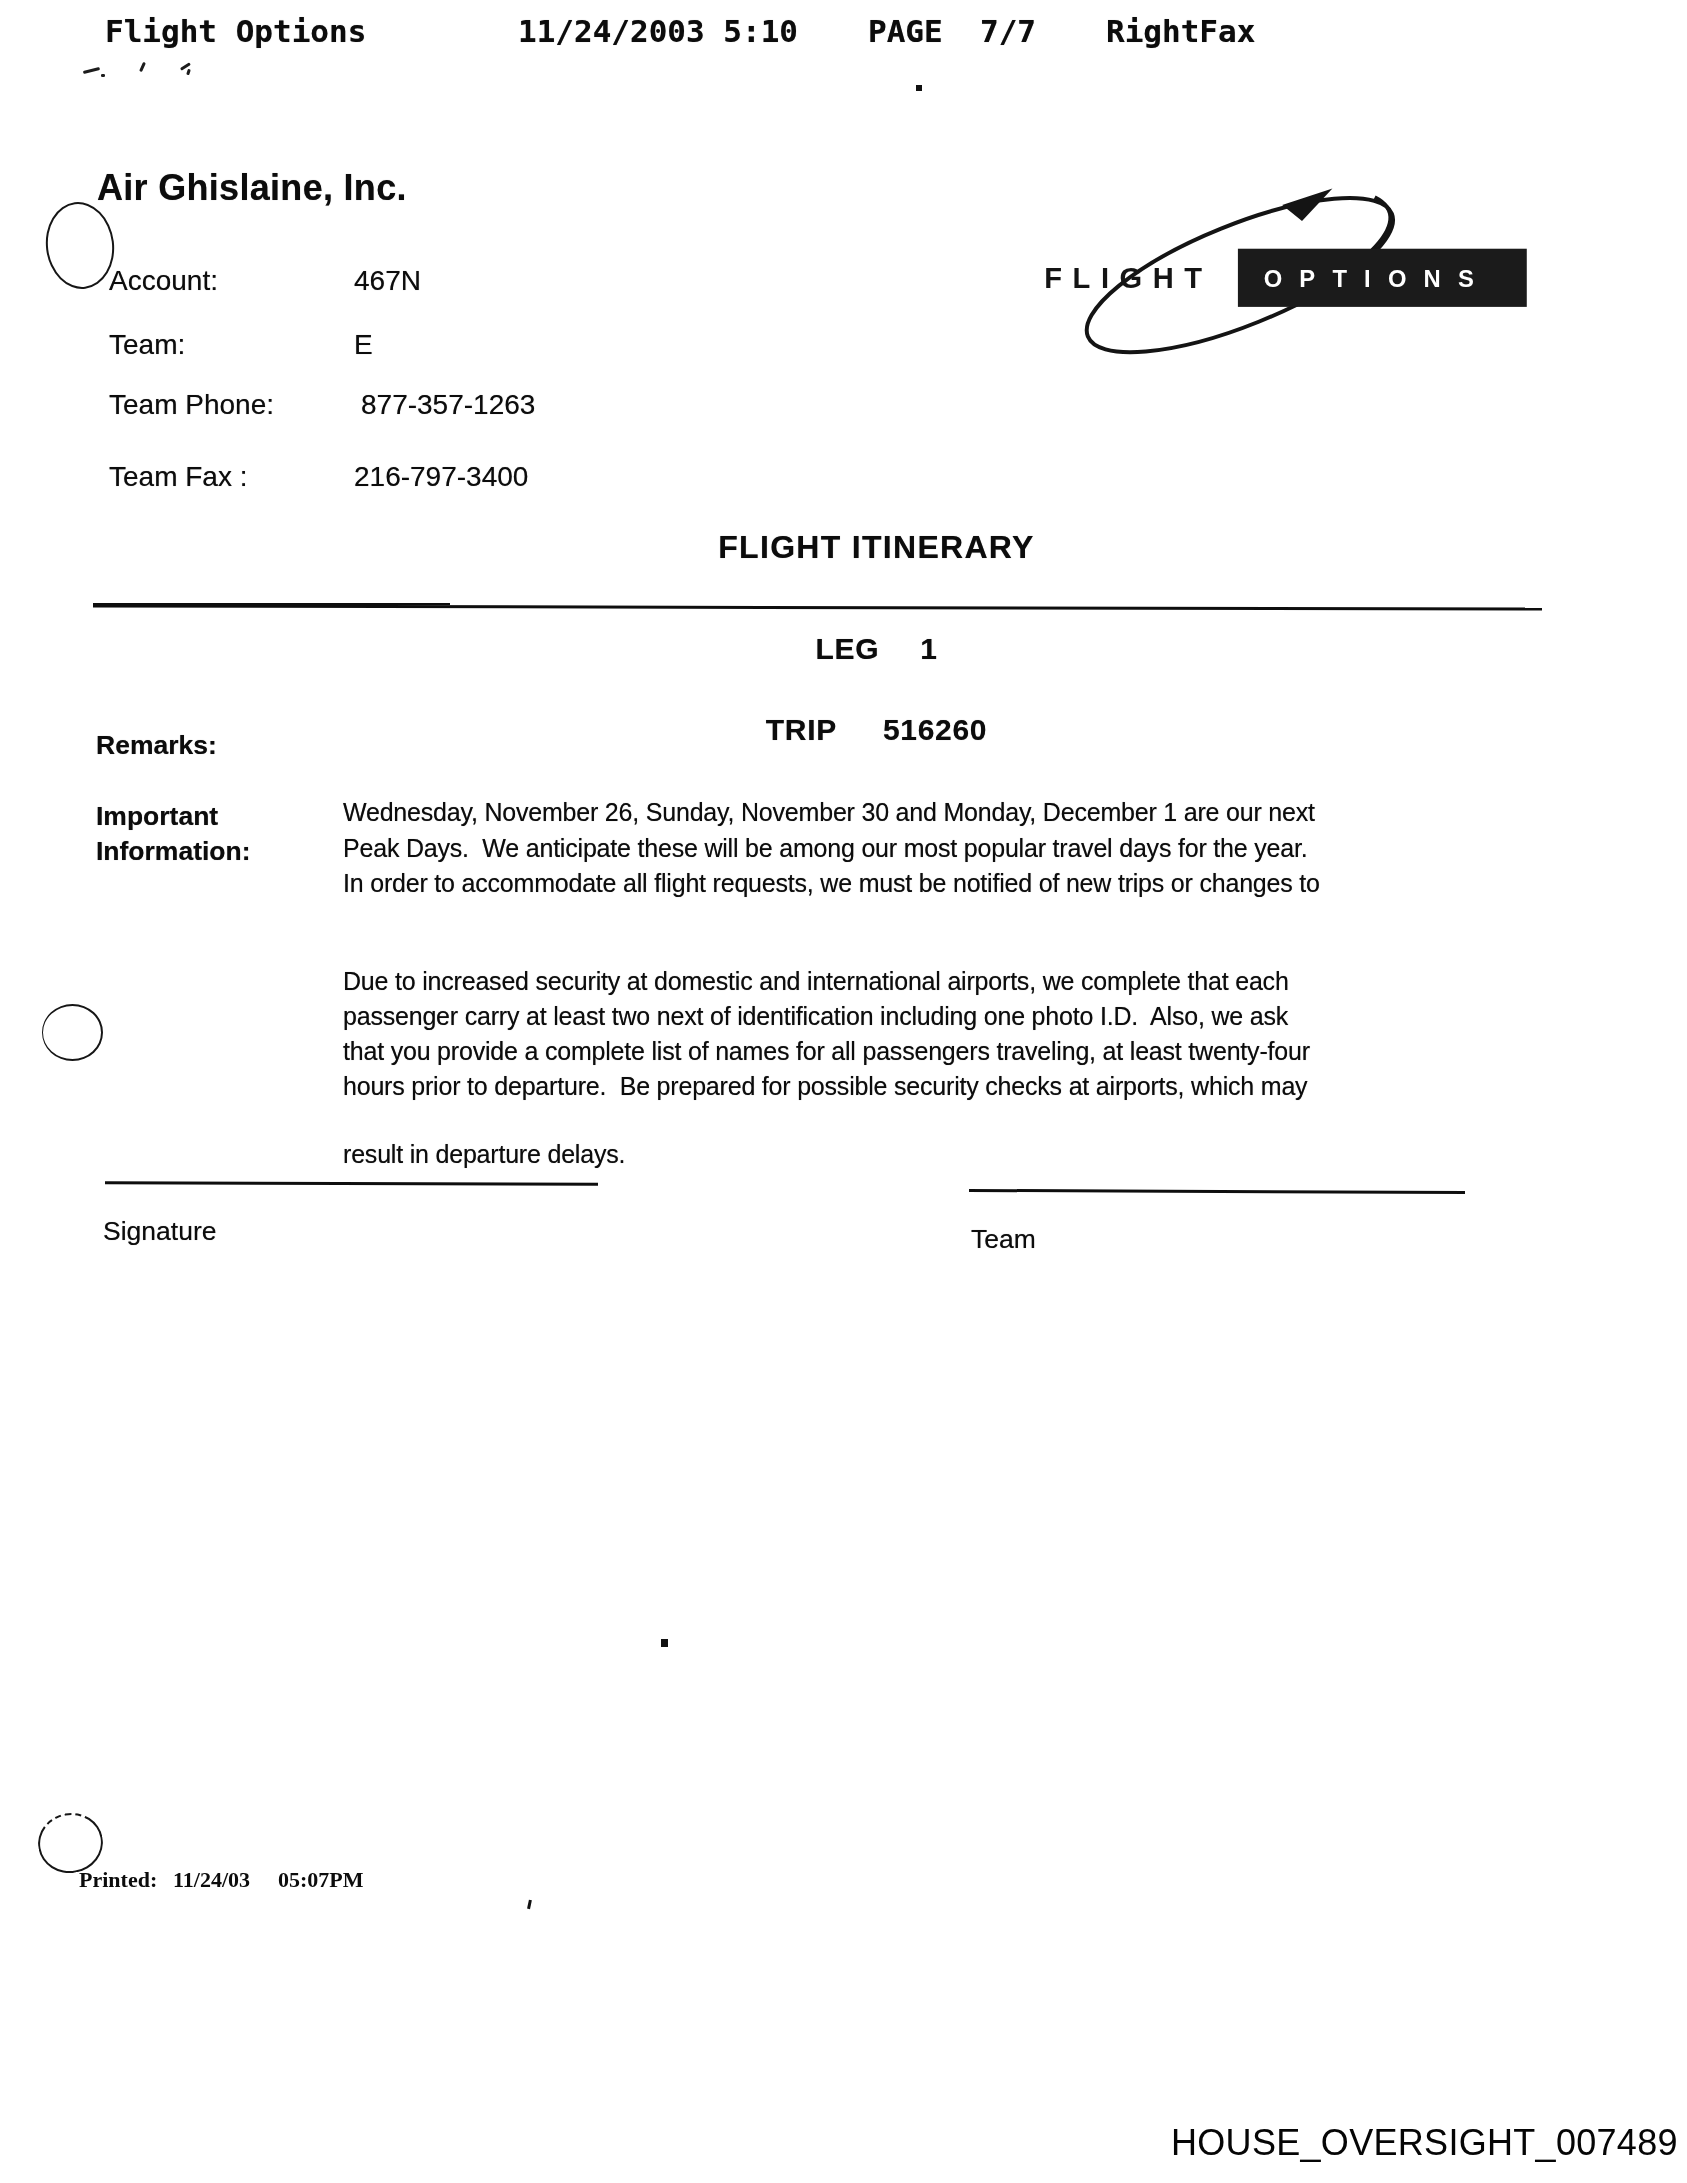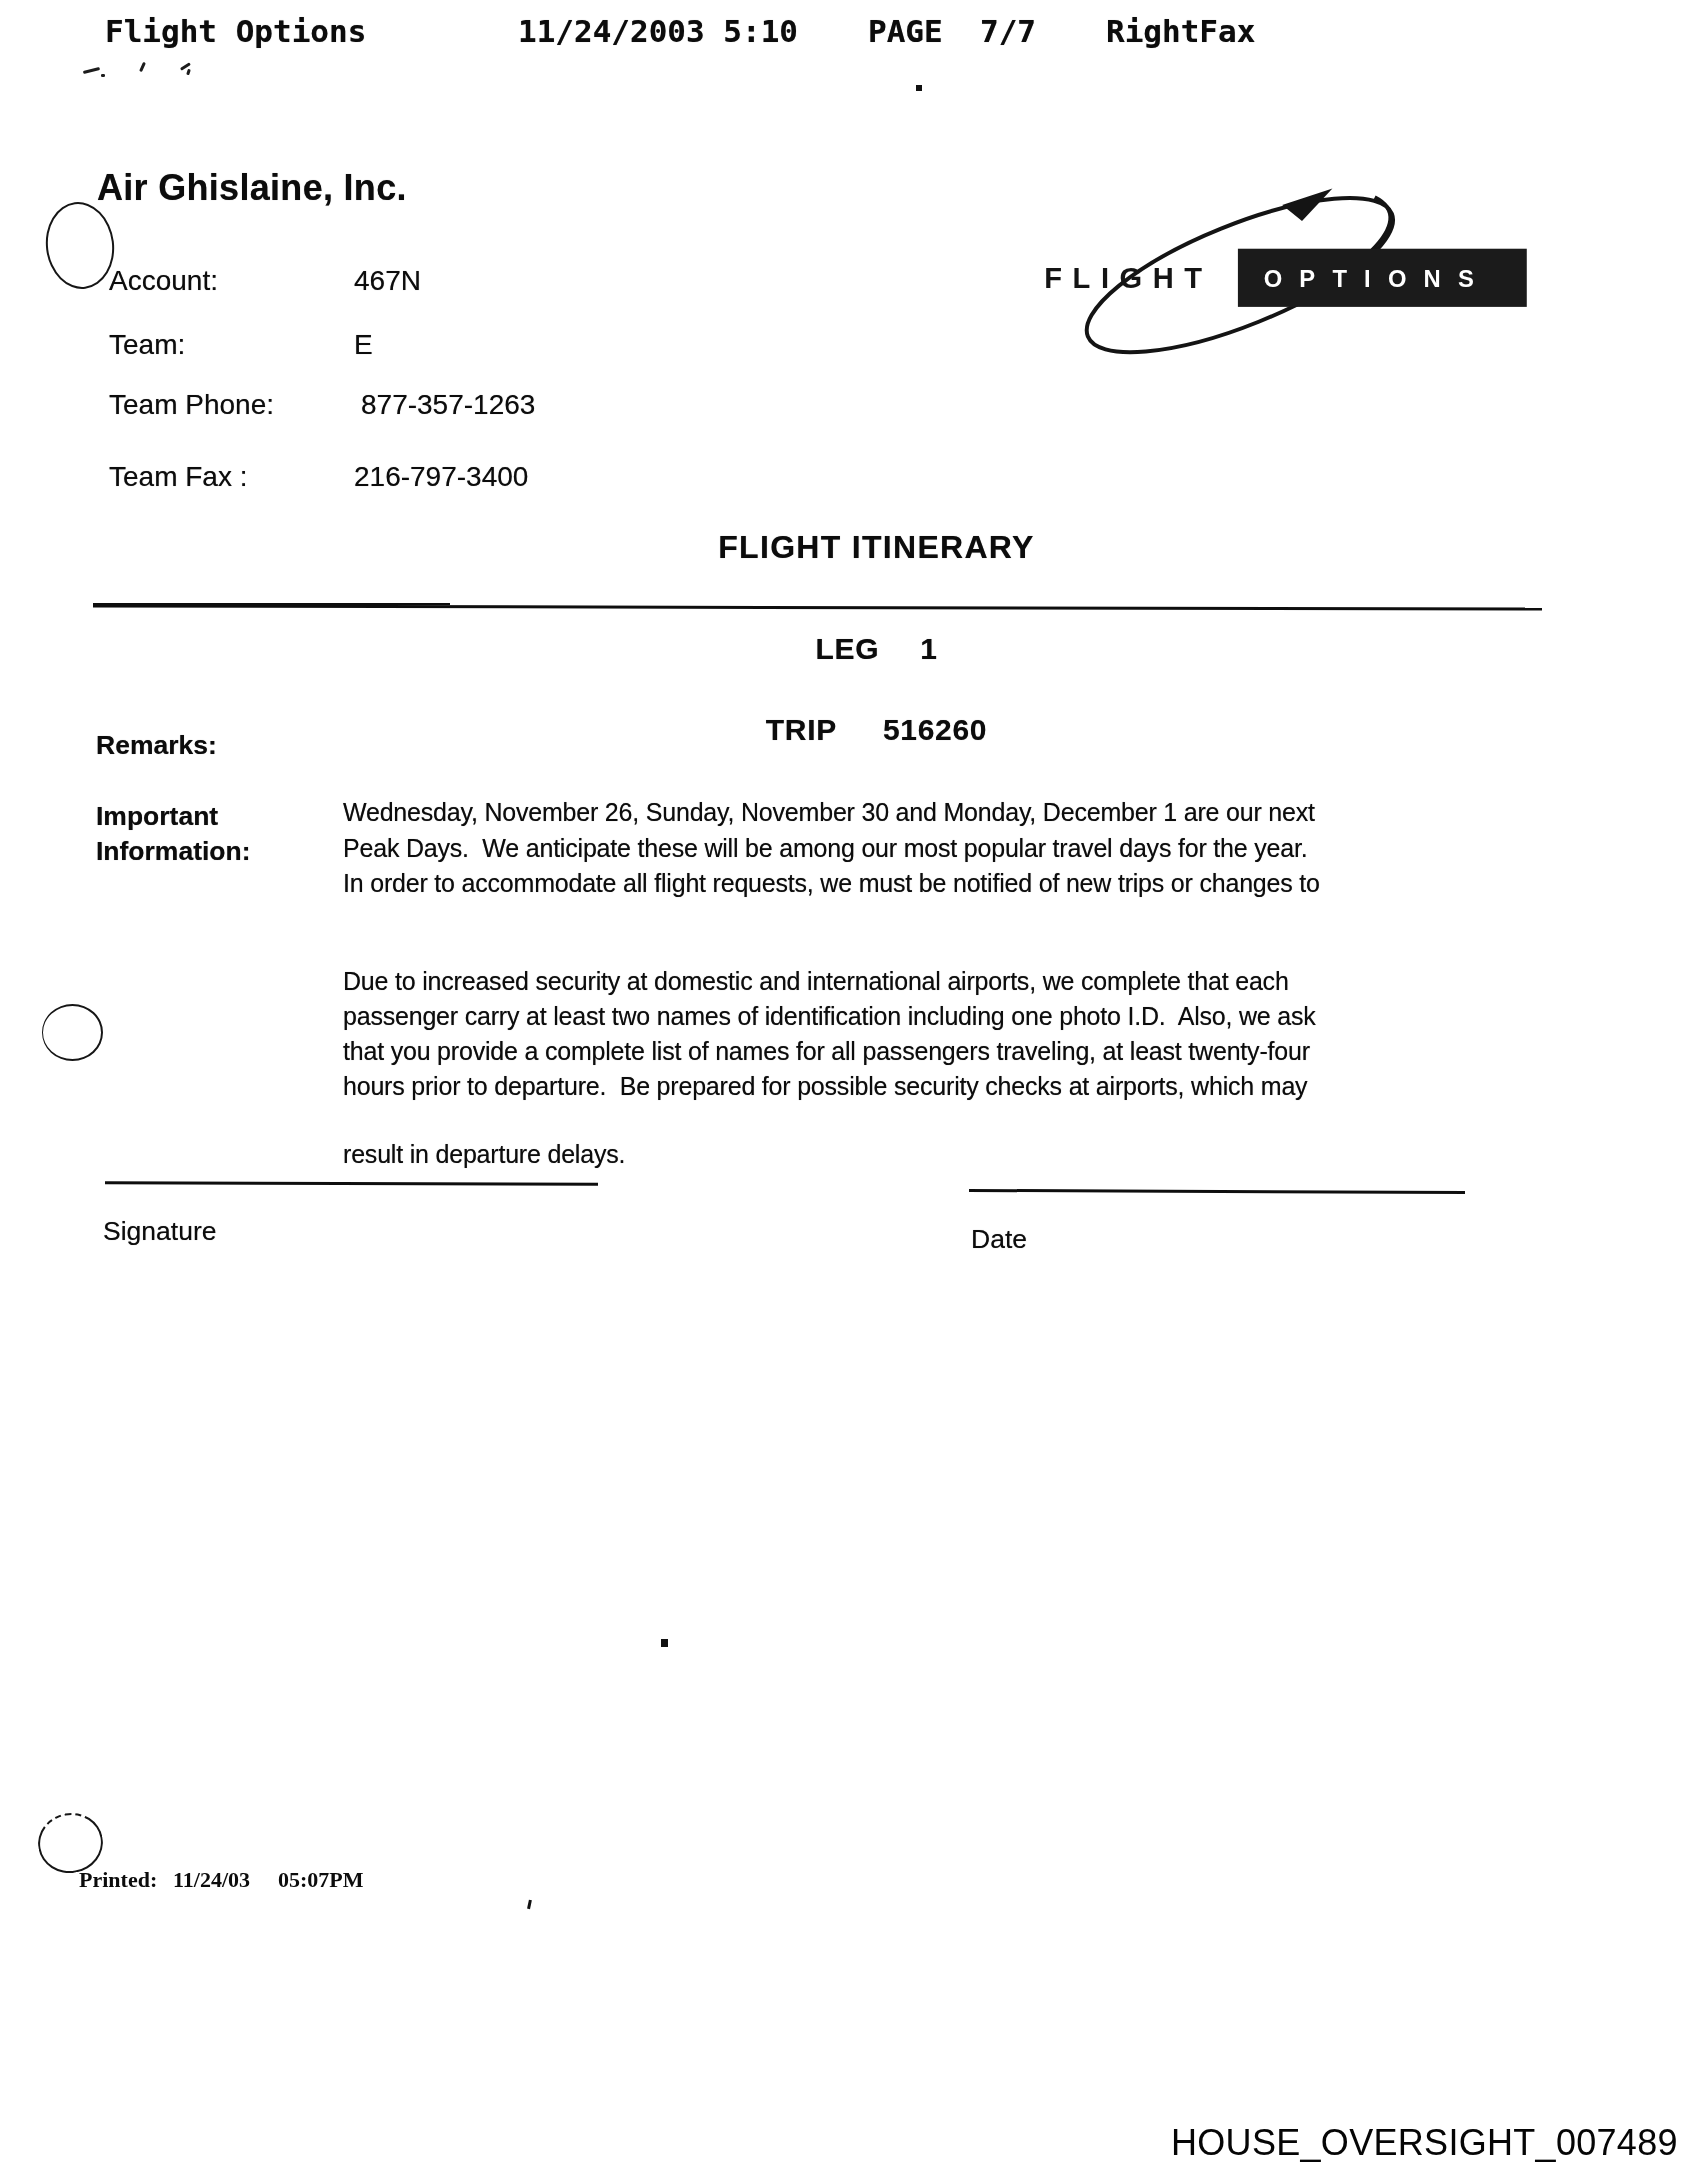--- a/index.html
+++ b/index.html
@@ -85,32 +85,32 @@
   <div class="abs fax seclabel" style="left:96px;top:730px;">Remarks:</div>
 
   <div class="abs fax seclabel" style="left:96px;top:801px;">Important</div>
   <div class="abs fax seclabel" style="left:96px;top:836px;">Information:</div>
 
   <div class="abs fax body38" style="left:343px;top:798px;">Wednesday, November 26, Sunday, November 30 and Monday, December 1 are our next</div>
   <div class="abs fax body38" style="left:343px;top:834px;">Peak Days.  We anticipate these will be among our most popular travel days for the year.</div>
   <div class="abs fax body38" style="left:343px;top:869px;">In order to accommodate all flight requests, we must be notified of new trips or changes to</div>
 
   <div class="abs fax body38" style="left:343px;top:967px;">Due to increased security at domestic and international airports, we complete that each</div>
-  <div class="abs fax body38" style="left:343px;top:1002px;">passenger carry at least two names of identification including one photo I.D.  Also, we ask</div>
+  <div class="abs fax body38" style="left:343px;top:1002px;">passenger carry at least two next of identification including one photo I.D.  Also, we ask</div>
   <div class="abs fax body38" style="left:343px;top:1037px;">that you provide a complete list of names for all passengers traveling, at least twenty-four</div>
   <div class="abs fax body38" style="left:343px;top:1072px;">hours prior to departure.  Be prepared for possible security checks at airports, which may</div>
   <div class="abs fax body38" style="left:343px;top:1108px;margin-top:32px;">result in departure delays.</div>
 
   <div class="abs holecircle" style="left:42px;top:1004px;width:58px;height:53px;border-left-width:1.3px;"></div>
 
   <div class="abs rule" style="left:105px;top:1182px;width:493px;height:3.3px;transform:rotate(0.15deg);"></div>
   <div class="abs fax siglabel" style="left:103px;top:1216px;">Signature</div>
 
   <div class="abs rule" style="left:969px;top:1190px;width:496px;height:2.6px;transform:rotate(0.25deg);"></div>
-  <div class="abs fax siglabel" style="left:971px;top:1224px;">Date</div>
+  <div class="abs fax siglabel" style="left:971px;top:1224px;">Team</div>
 
   <div class="speck" style="left:661px;top:1639px;width:6.6px;height:8px;"></div>
   <div class="speck" style="left:528px;top:1900px;width:3.3px;height:8.6px;transform:rotate(12deg);"></div>
 
   <div class="abs holecircle" style="left:38px;top:1813px;width:61px;height:56px;border-top-style:dashed;transform:rotate(-10deg);"></div>
 
   <div class="abs printed" style="left:79px;top:1867px;">Printed:</div>
   <div class="abs printed" style="left:173px;top:1867px;">11/24/03</div>
   <div class="abs printed" style="left:278px;top:1867px;">05:07PM</div>
 

